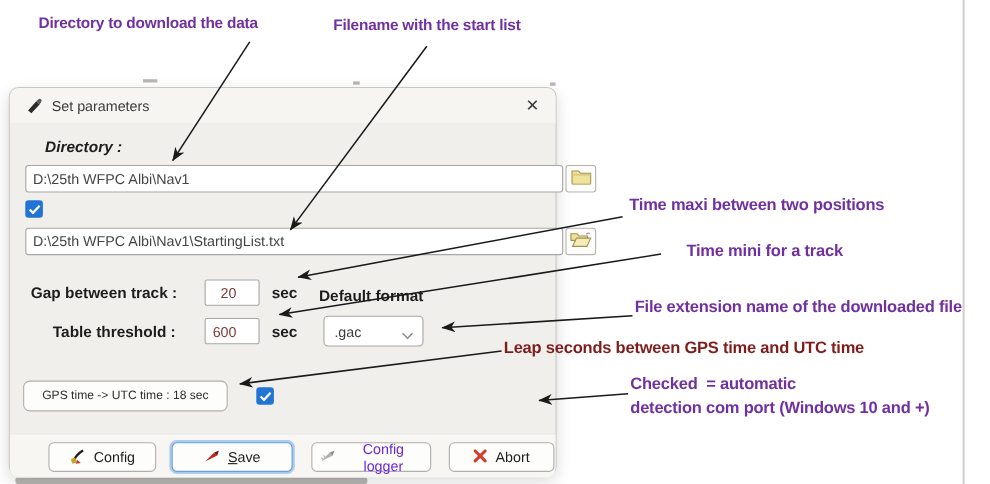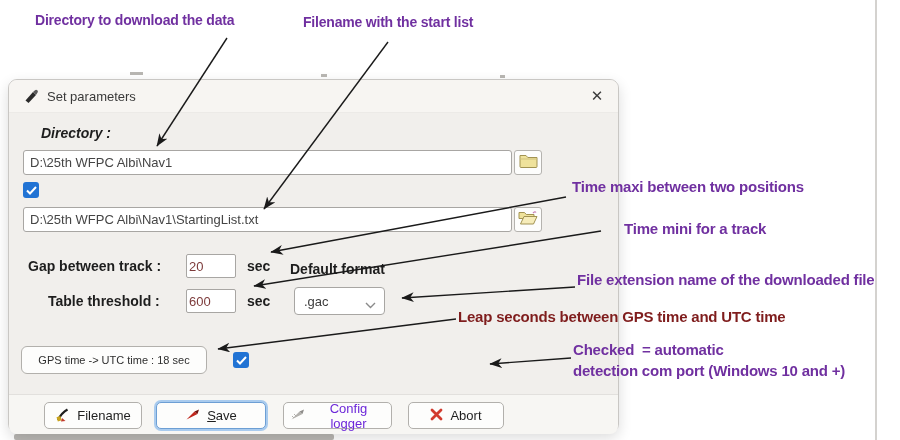--- a/index.html
+++ b/index.html
@@ -3,41 +3,41 @@
 <meta charset="utf-8">
 <style>
   html,body{margin:0;padding:0;}
   #stage{position:relative;width:900px;height:440px;background:#ffffff;overflow:hidden;
          font-family:"Liberation Sans",sans-serif;}
   
   .page-edge{position:absolute;top:0;width:2px;height:440px;background:#d4d2cf;}
   
   .speck{position:absolute;background:#b9b7b3;}
   
-  .dialog{position:absolute;left:8px;top:79px;width:611px;height:354px;
+  .dialog{position:absolute;left:8px;top:79px;width:498px;height:354px;
           background:#f1efec;border:1px solid #c9c7c4;border-radius:9px;
           box-shadow:0 5px 14px rgba(0,0,0,.14);box-sizing:border-box;}
   .titlebar{position:absolute;left:0;top:0;width:100%;height:32px;background:#f7f5f2;
             border-bottom:1px solid #eceae7;border-radius:8px 8px 0 0;display:flex;align-items:center;}
   .title-icon{margin-left:14px;width:16px;height:16px;display:inline-block;}
   .title-text{margin-left:8px;font-size:13px;color:#3a3a3a;}
   .close-btn{position:absolute;right:10px;top:5px;width:22px;height:22px;display:flex;
              align-items:center;justify-content:center;font-size:15px;color:#3c3c3c;cursor:pointer;}
   .lbl{position:absolute;font-size:14px;font-weight:bold;color:#1d1d1d;white-space:nowrap;}
   .txtfield{position:absolute;box-sizing:border-box;height:25px;background:#fff;
             border:1px solid #a8a6a3;border-radius:3px;font-family:"Liberation Sans",sans-serif;
             font-size:13px;color:#454545;padding:0 6px;}
   .browse-btn{position:absolute;width:28px;height:25px;background:#fdfdfc;border:1px solid #b5b3af;
               border-radius:3px;display:flex;align-items:center;justify-content:center;
               box-sizing:border-box;cursor:pointer;}
   .chk{position:absolute;width:16px;height:16px;background:#2173d4;border-radius:3px;
        display:flex;align-items:center;justify-content:center;cursor:pointer;}
   .numfield{position:absolute;box-sizing:border-box;width:50px;height:24px;background:#fff;
             border:1px solid #a8a6a3;border-radius:2px;font-family:"Liberation Sans",sans-serif;
-            font-size:13px;color:#7d3b3b;padding:0 4px 0 2px;}
+            font-size:13px;color:#7d3b3b;text-align:right;padding:0 20px 0 2px;}
   .dropdown{position:absolute;box-sizing:border-box;width:91px;height:28px;background:#fff;
             border:1px solid #a8a6a3;border-radius:4px;display:flex;align-items:center;
             font-size:13px;color:#3c3c3c;padding-left:9px;cursor:pointer;}
   .dropdown .chev{position:absolute;right:8px;top:9px;}
   .gps-btn{position:absolute;left:12px;top:266px;width:186px;height:28px;background:#fdfdfc;
            border:1px solid #b2b0ac;border-radius:6px;font-family:"Liberation Sans",sans-serif;
            font-size:11px;color:#2e2e2e;cursor:pointer;}
   .footer{position:absolute;left:0;top:314px;width:100%;height:40px;background:#f7f6f3;
           border-top:1px solid #e2e0dd;border-radius:0 0 8px 8px;box-sizing:border-box;}
   .dlg-btn{position:absolute;top:7px;height:27px;background:#fdfdfc;border:1px solid #b2b0ac;
@@ -134,21 +134,21 @@
 
     <div class="footer">
       <button class="dlg-btn" style="left:35px;width:98px;">
         <span>
           <svg width="15" height="15" viewBox="0 0 15 15">
             <path d="M3 13 C5 9 8 5 12.5 2.5" fill="none" stroke="#1e1e1e" stroke-width="2.2"></path>
             <rect x="2" y="9.5" width="4" height="4.5" fill="#caa41e" transform="rotate(-18 4 11.5)"></rect>
             <path d="M7 11 l3.5 3 l-4.5 0.6 Z" fill="#c0392b"></path>
           </svg>
         </span>
-        <span>Filename</span>
+        <span>Config</span>
       </button>
       <button class="dlg-btn focused" style="left:147px;width:110px;">
         <span>
           <svg width="15" height="14" viewBox="0 0 15 14">
             <path d="M1.5 12.5 L9.5 4.5 L12.5 7 Z" fill="#c0271c"></path>
             <path d="M9.5 4.5 L12.5 7 L14 2.5 Z" fill="#6e120d"></path>
           </svg>
         </span>
         <span class="fl">Save</span>
       </button>

